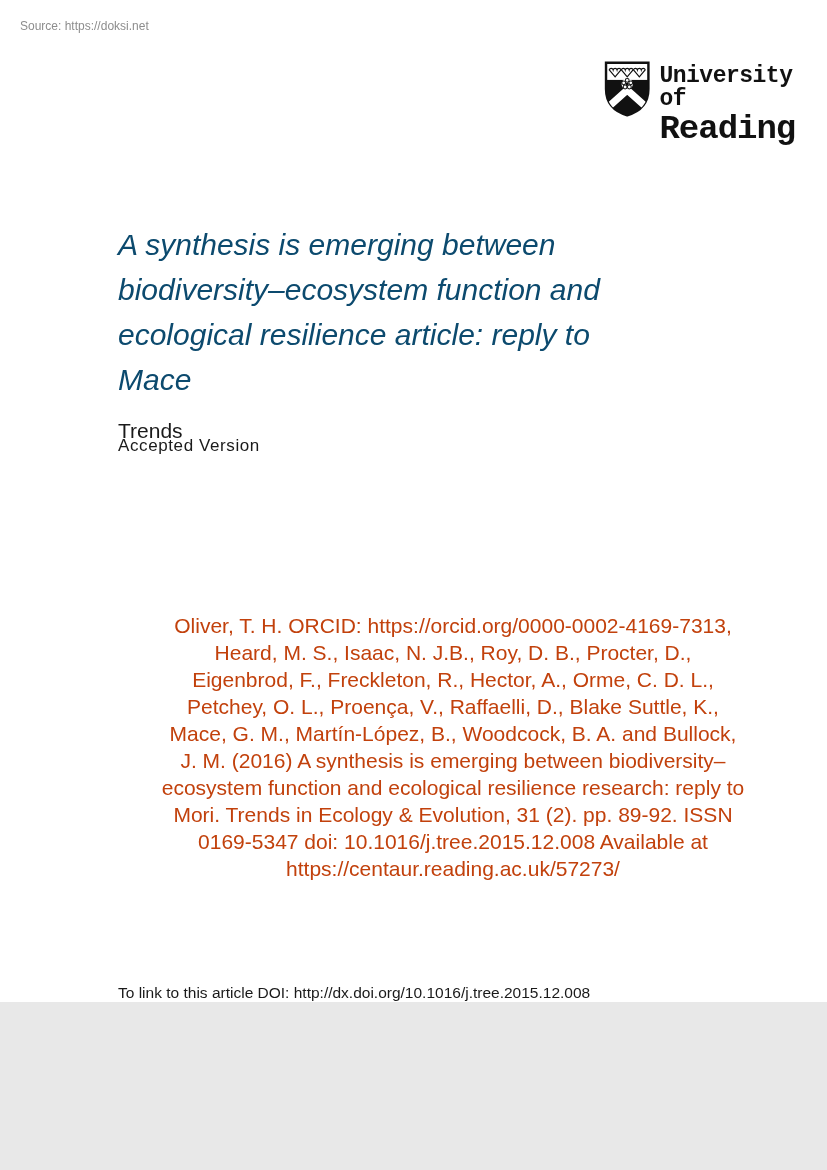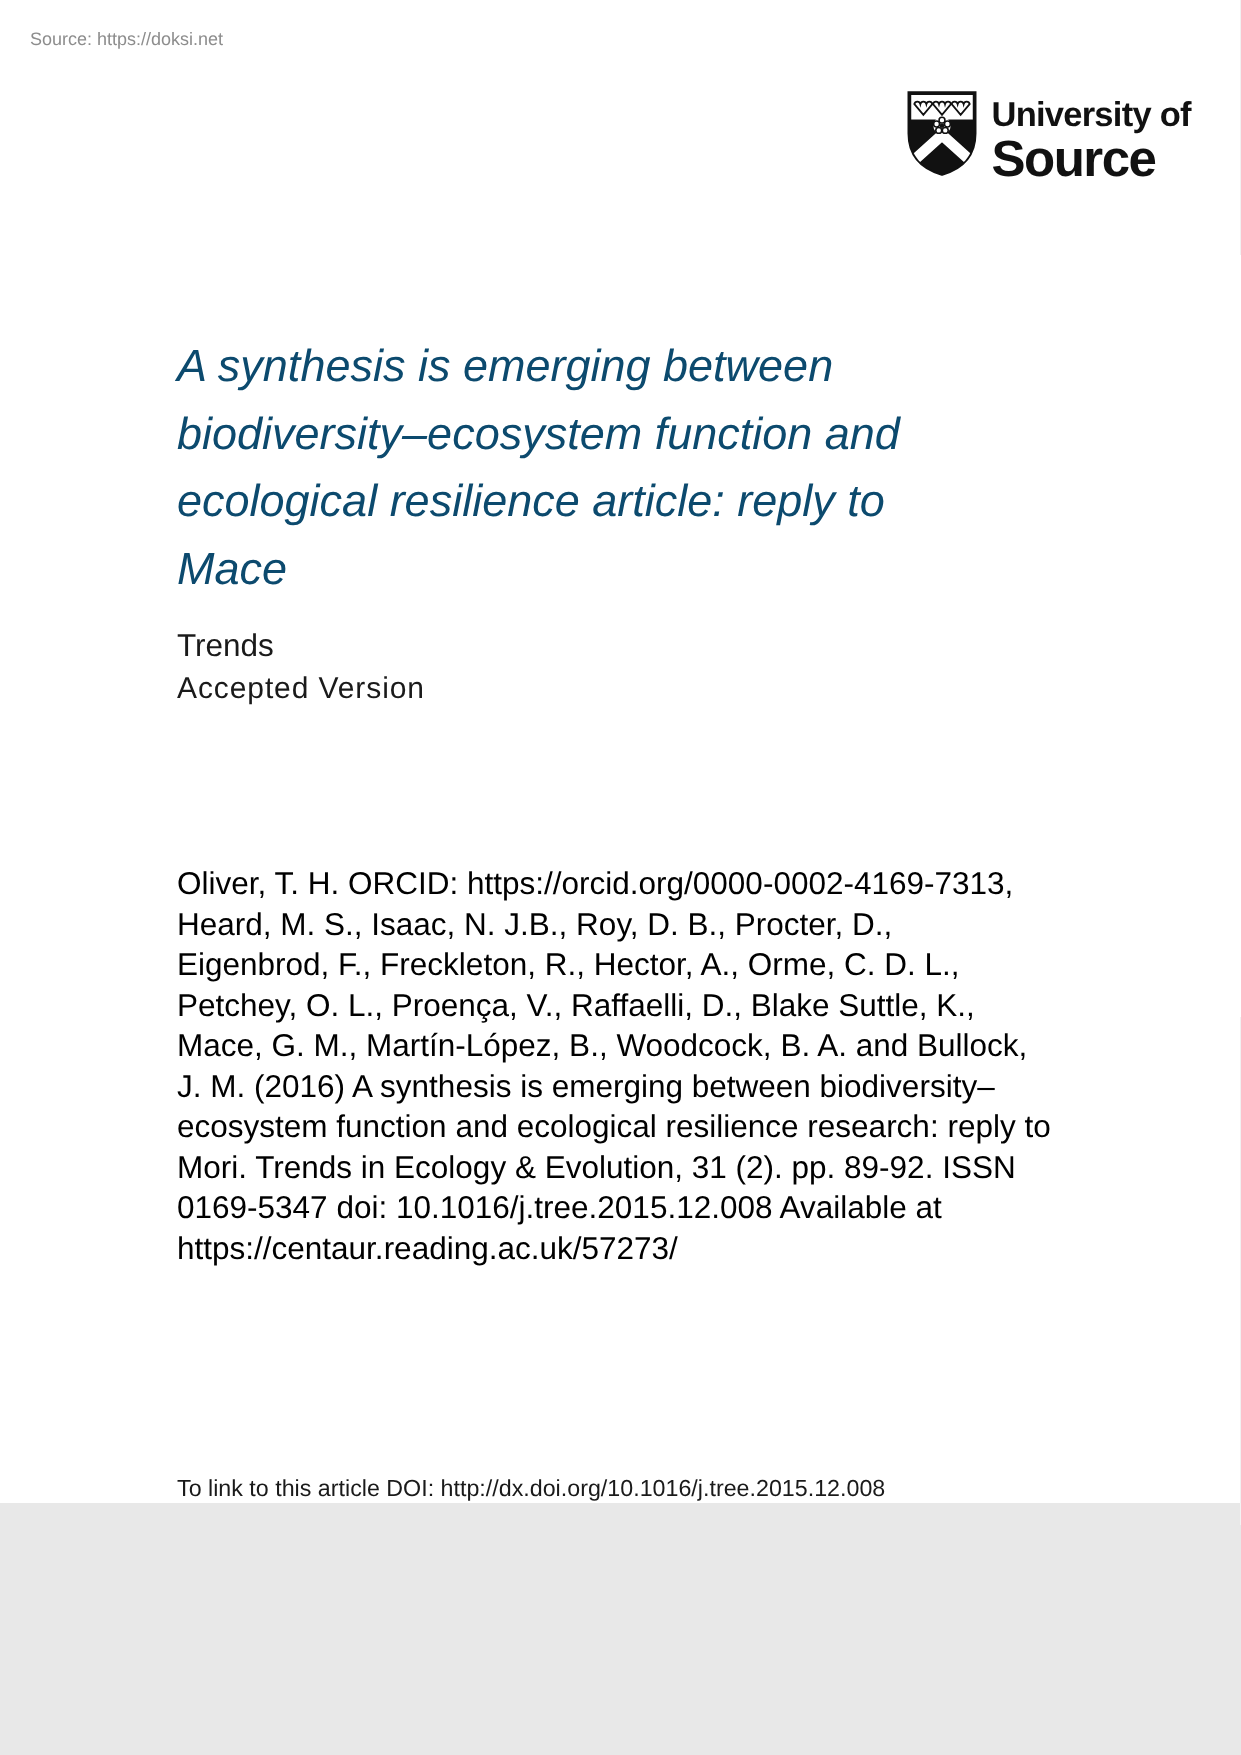--- a/index.html
+++ b/index.html
@@ -19,20 +19,21 @@
     top: 19px;
     font-size: 12px;
     color: #8d8d8d;
   }
   .logo {
     position: absolute;
     left: 603px;
     top: 60px;
     display: flex;
     align-items: flex-start;
+    font-family: Liberation Mono, monospace;
   }
   .crest { width: 50px; height: 58px; display: block; }
   .logo-text { margin-left: 8px; line-height: 1; color: #111; }
   .logo-line1 {
     font-size: 23px;
     font-weight: bold;
     letter-spacing: -0.5px;
     margin-top: 5px;
   }
   .logo-line2 {
@@ -53,32 +54,33 @@
   }
   .type-label {
     position: absolute;
     left: 118px;
     top: 419px;
     font-size: 21px;
   }
   .version-label {
     position: absolute;
     left: 118px;
-    top: 448px;
-    font-size: 20px;
+    top: 436px;
+    font-size: 17px;
     letter-spacing: 0.6px;
   }
   .citation {
     position: absolute;
     left: 118px;
-    top: 576px;
+    top: 612px;
     width: 670px;
     font-size: 21px;
     line-height: 27px;
-    color: #000000;
+    color: #c2410c;
+    text-align: center;
   }
   .advisory {
     position: absolute;
     left: 118px;
     top: 978px;
     width: 630px;
     font-size: 15.5px;
     line-height: 22px;
     white-space: pre-wrap;
   }
@@ -135,21 +137,21 @@
 
         <g stroke="#111111" stroke-width="1.2" fill="#ffffff">
           <path transform="translate(12,9)" d="M-5.8,0 a2,2 0 0 1 3.87,0 a2,2 0 0 1 3.87,0 a2,2 0 0 1 3.87,0 L0,7 Z"></path>
           <path transform="translate(24,9)" d="M-5.8,0 a2,2 0 0 1 3.87,0 a2,2 0 0 1 3.87,0 a2,2 0 0 1 3.87,0 L0,7 Z"></path>
           <path transform="translate(36,9)" d="M-5.8,0 a2,2 0 0 1 3.87,0 a2,2 0 0 1 3.87,0 a2,2 0 0 1 3.87,0 L0,7 Z"></path>
         </g>
       </g>
     </svg>
     <div class="logo-text">
       <div class="logo-line1">University of</div>
-      <div class="logo-line2">Source</div>
+      <div class="logo-line2">Reading</div>
     </div>
   </div>
 
   <div class="title">
     <div>A synthesis is emerging between</div>
     <div>biodiversity–ecosystem function and</div>
     <div>ecological resilience article: reply to</div>
     <div>Mace</div>
   </div>
 

